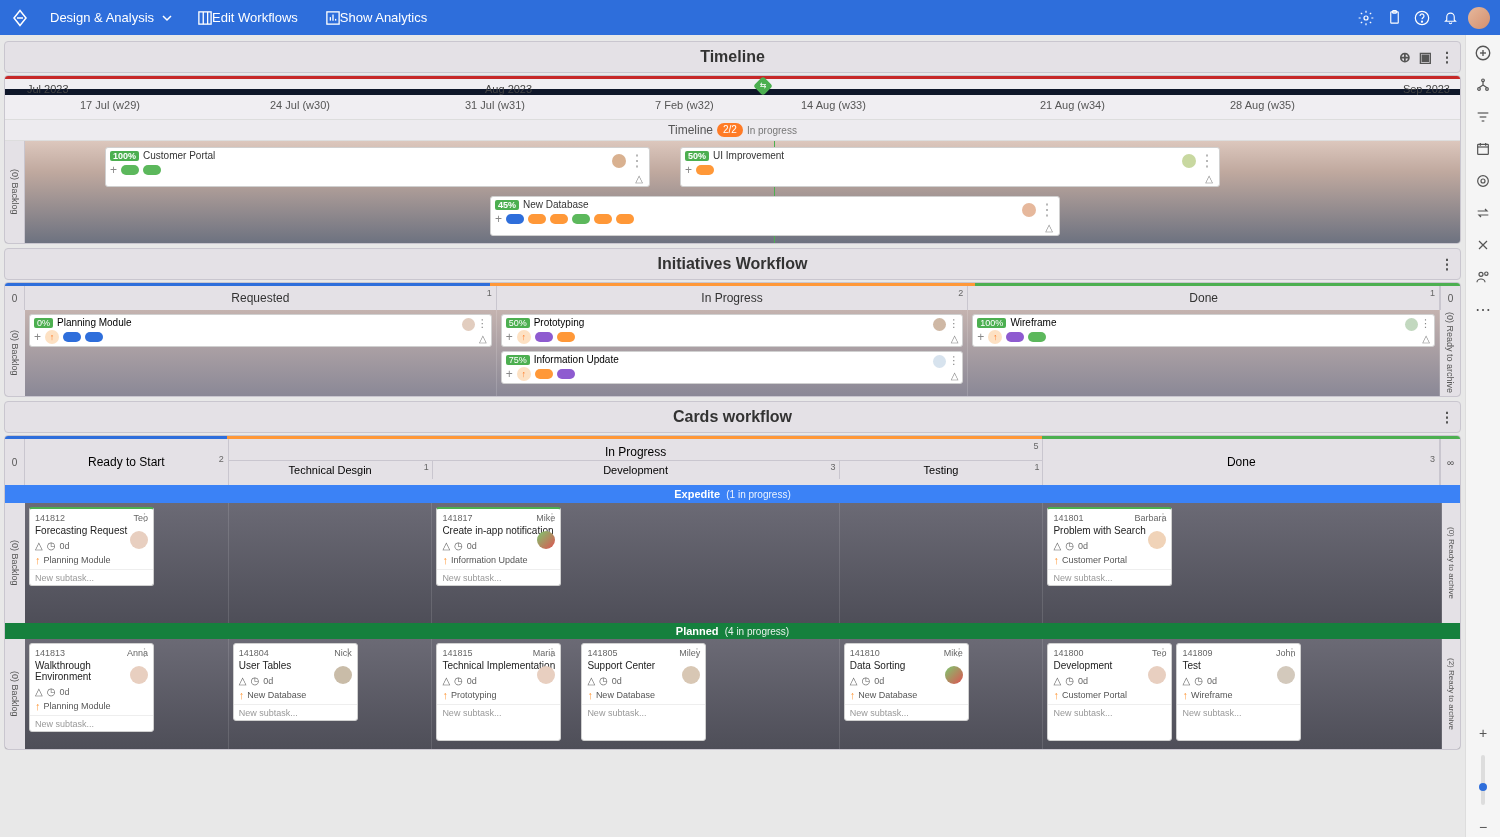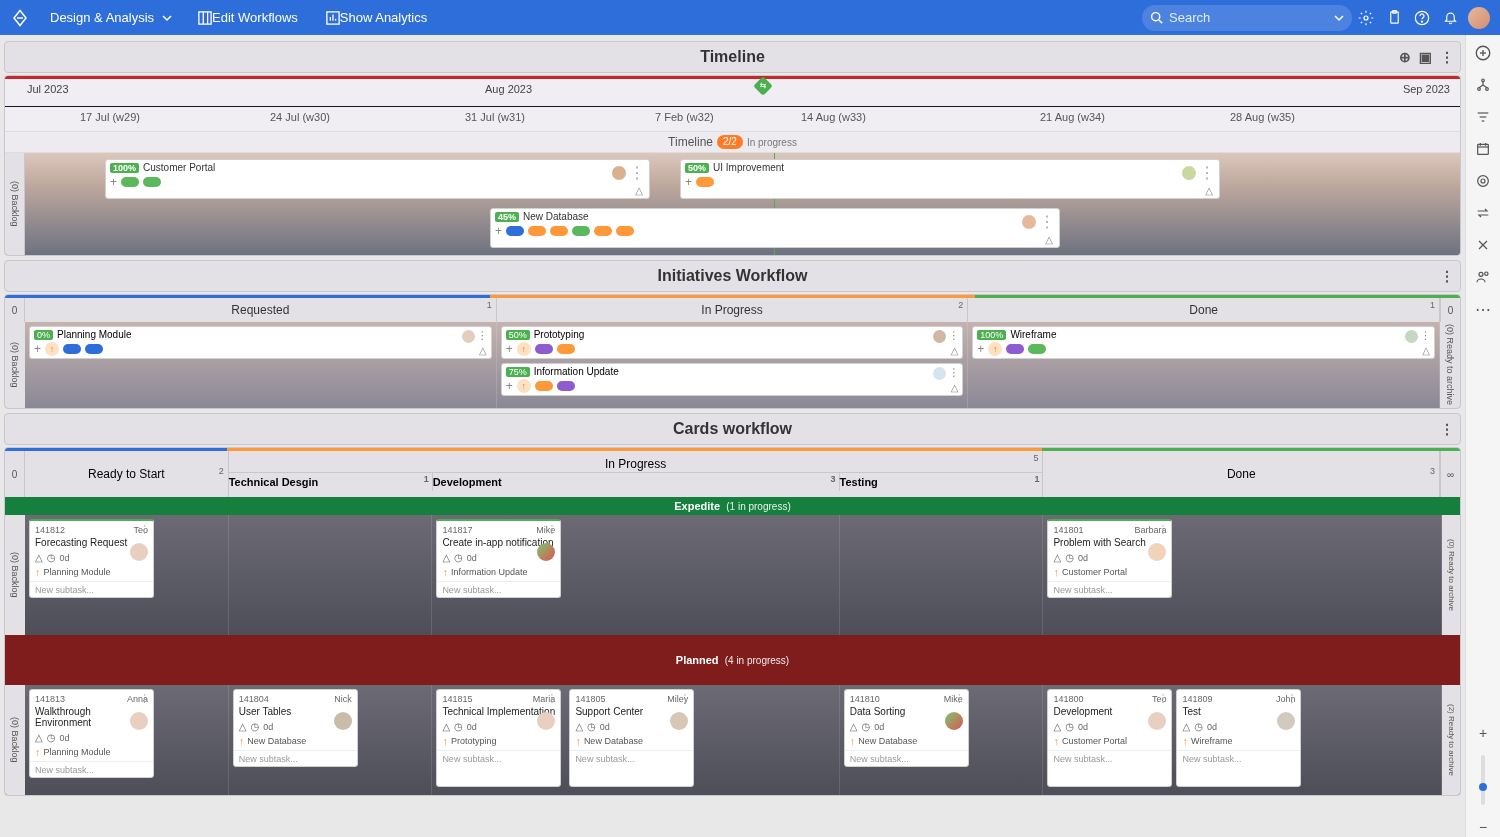--- a/index.html
+++ b/index.html
@@ -22,21 +22,21 @@
 .rightrail { width: 35px; background: #f5f5f5; border-left: 1px solid #ddd; display:flex; flex-direction:column; align-items:center; padding-top:8px; gap:12px; }
 .rightrail .ric { width:20px; height:20px; color:#555; cursor:pointer; display:flex; align-items:center; justify-content:center; }
 
 .panel-header { background: #e4e1e6; border:1px solid #c9c6cf; border-radius:4px; height:32px; display:flex; align-items:center; justify-content:center; font-size:16px; font-weight:600; color:#333; position:relative; margin:2px 0; }
 .panel-header .hicons { position:absolute; right:6px; display:flex; gap:8px; color:#555; }
 .panel-header .hicons span { cursor:pointer; font-size:14px; }
 
 .timeline-wrap { border:1px solid #c9c6cf; border-radius:4px; overflow:hidden; margin-bottom:4px; }
 .redline { height:3px; background:#c62828; }
 .time-head { background:#f0eef2; }
-.time-months { display:flex; font-size:11px; color:#444; padding: 4px 8px; border-bottom:1px solid #0f172a; position:relative; height:28px;}
+.time-months { display:flex; font-size:11px; color:#444; padding: 4px 8px; border-bottom:6px solid #0f172a; position:relative; height:16px;}
 .time-months .m { position:absolute; }
 .time-weeks { display:flex; font-size:11px; color:#555; padding:4px 0 6px; position:relative; height:24px; }
 .time-weeks .w { position:absolute; }
 .diamond { position:absolute; width:14px; height:14px; background:#4caf50; border-radius:3px; transform:rotate(45deg); top:0px;}
 .diamond span{ transform:rotate(-45deg); display:block; font-size:8px; color:#fff; text-align:center; line-height:14px;}
 
 .swimlane-label { background:#EDEBEF; color:#555; font-size:12px; height:22px; display:flex; align-items:center; justify-content:center; border-top:1px solid #ddd; border-bottom:1px solid #ddd; gap:4px;}
 .swimlane-label .badge { background:#ff7b26; color:#fff; font-size:10px; border-radius:8px; padding:0 6px; line-height:14px;}
 
 .timeline-body { position:relative; height:102px; background: linear-gradient(180deg, #dcc7bd 0%, #c0a99f 30%, #6d7280 100%); display:flex; }
@@ -78,25 +78,25 @@
 .miniarr{ width:14px;height:14px; border-radius:50%; background:#fde1c3; display:flex;align-items:center;justify-content:center; font-size:9px; color:#ff7b26;}
 
 
 .cards-wrap{ border:1px solid #c9c6cf; border-radius:4px; overflow:hidden;}
 .colbar2{height:3px;display:flex;} .colbar2 .a{background:#2e6edb;width:15.25%;} .colbar2 .b{background:#ff9838;width:56%;} .colbar2 .c{background:#4caf50;flex:1;}
 .cards-head{ display:flex; background:#e4e1e6;}
 .ch-col{ text-align:center; font-size:12px; padding:5px 0; border-right:1px solid #c9c6cf; position:relative;}
 .ch-rts{ width:14%;} .ch-ip{ width:56%;} .ch-done{ flex:1;}
 .ch-col .cnt{position:absolute;right:4px;top:2px;font-size:9px;color:#666;}
 .cards-head-outer{position:relative;}
-.sub-col{ flex:1; text-align:left; font-size:11px; padding:3px 0; border-right:1px solid #c9c6cf; position:relative;font-weight:bold;}
+.sub-col{ flex:1; text-align:center; font-size:11px; padding:3px 0; border-right:1px solid #c9c6cf; position:relative;}
 .sub-col .cnt{position:absolute;right:3px;top:1px;font-size:9px;color:#666;}
 
-.sw-expedite{ background:#15803d; color:#fff; font-size:11px; text-align:center; padding:3px 0;}
-.sw-planned{ background:#7f1d1d; color:#fff; font-size:11px; text-align:center; padding:19px 0;}
+.sw-expedite{ background:#3b82f6; color:#fff; font-size:11px; text-align:center; padding:3px 0;}
+.sw-planned{ background:#15803d; color:#fff; font-size:11px; text-align:center; padding:2px 0;}
 .sw-row{ display:flex; min-height:120px; background: linear-gradient(180deg,#6b6a75 0%, #4e4e58 100%);}
 .sw-row .cel{ border-right:1px solid rgba(255,255,255,0.12); padding:4px; }
 .sw-row .rts{width:14%;} .sw-row .td{width:14%;} .sw-row .dev{width:28%;} .sw-row .test{width:14%;} .sw-row .done{flex:1;}
 .card{ background:#fff; border:1px solid #d0d0d0; border-radius:3px; width:125px; font-size:10px; color:#333; padding:4px 5px 2px; position:relative; margin-bottom:4px;}
 .card.green-top{ border-top:2px solid #4caf50;}
 .card .chead{ display:flex; justify-content:space-between; font-size:9px; color:#666;}
 .card .title{ margin:2px 0 4px; font-size:10px; color:#222;}
 .card .meta{ display:flex; align-items:center; gap:4px; font-size:9px; color:#666;}
 .card .meta .mtri{font-size:10px;} .card .meta .mclock{font-size:10px;}
 .card .parent{ display:flex; align-items:center; gap:3px; font-size:9px; color:#555; margin-top:3px;}
@@ -135,30 +135,20 @@
   <div class="topbtn">
     <svg width="14" height="14" viewBox="0 0 16 16" fill="none" stroke="#fff" stroke-width="1.5">
         <rect x="1" y="1" width="14" height="14"></rect>
         <line x1="5" y1="11" x2="5" y2="7"></line>
         <line x1="8" y1="11" x2="8" y2="4"></line>
         <line x1="11" y1="11" x2="11" y2="9"></line>
       </svg>
     <span>Show Analytics</span>
   </div>
   <div class="spacer"></div>
-  <div class="search">
-    <svg width="13" height="13" viewBox="0 0 16 16" fill="none" stroke="#fff" stroke-width="1.8">
-        <circle cx="7" cy="7" r="5"></circle>
-        <line x1="11" y1="11" x2="15" y2="15"></line>
-      </svg>
-    <input placeholder="Search" style="">
-    <svg width="10" height="10" viewBox="0 0 10 10" style="margin-left:auto;">
-        <path d="M1 3 L5 7 L9 3" stroke="#fff" stroke-width="1.5" fill="none"></path>
-      </svg>
-  </div>
   <div class="iconbtn">
       <svg width="16" height="16" viewBox="0 0 24 24" fill="none" stroke="#fff" stroke-width="1.8">
         <circle cx="12" cy="12" r="3"></circle>
         <path d="M12 1v3M12 20v3M4.2 4.2l2.1 2.1M17.7 17.7l2.1 2.1M1 12h3M20 12h3M4.2 19.8l2.1-2.1M17.7 6.3l2.1-2.1"></path>
       </svg>
     </div>
   <div class="iconbtn">
       <svg width="15" height="15" viewBox="0 0 24 24" fill="none" stroke="#fff" stroke-width="1.8">
         <rect x="6" y="3" width="12" height="18" rx="1"></rect>
         <rect x="9" y="1" width="6" height="4" rx="1"></rect>
@@ -529,21 +519,21 @@
                 <span class="mclock">◷</span>
                 <span>0d</span>
               </div>
         <div class="parent">
                 <span class="uparr">↑</span>
                 <span>New Database</span>
               </div>
         <div class="sub">New subtask...</div>
       </div>
     </div>
-    <div class="cel dev" style="display:flex;gap:8px;">
+    <div class="cel dev" style="display:flex;gap:20px;">
       <div class="card">
         <div class="chead">
                 <span>141815</span>
                 <span>Maria</span>
               </div>
               <span class="cmore">⋮</span>
         <div class="title">Technical Implementation</div>
               <span class="cav"></span>
         <div class="meta">
                 <span class="mtri">△</span>

